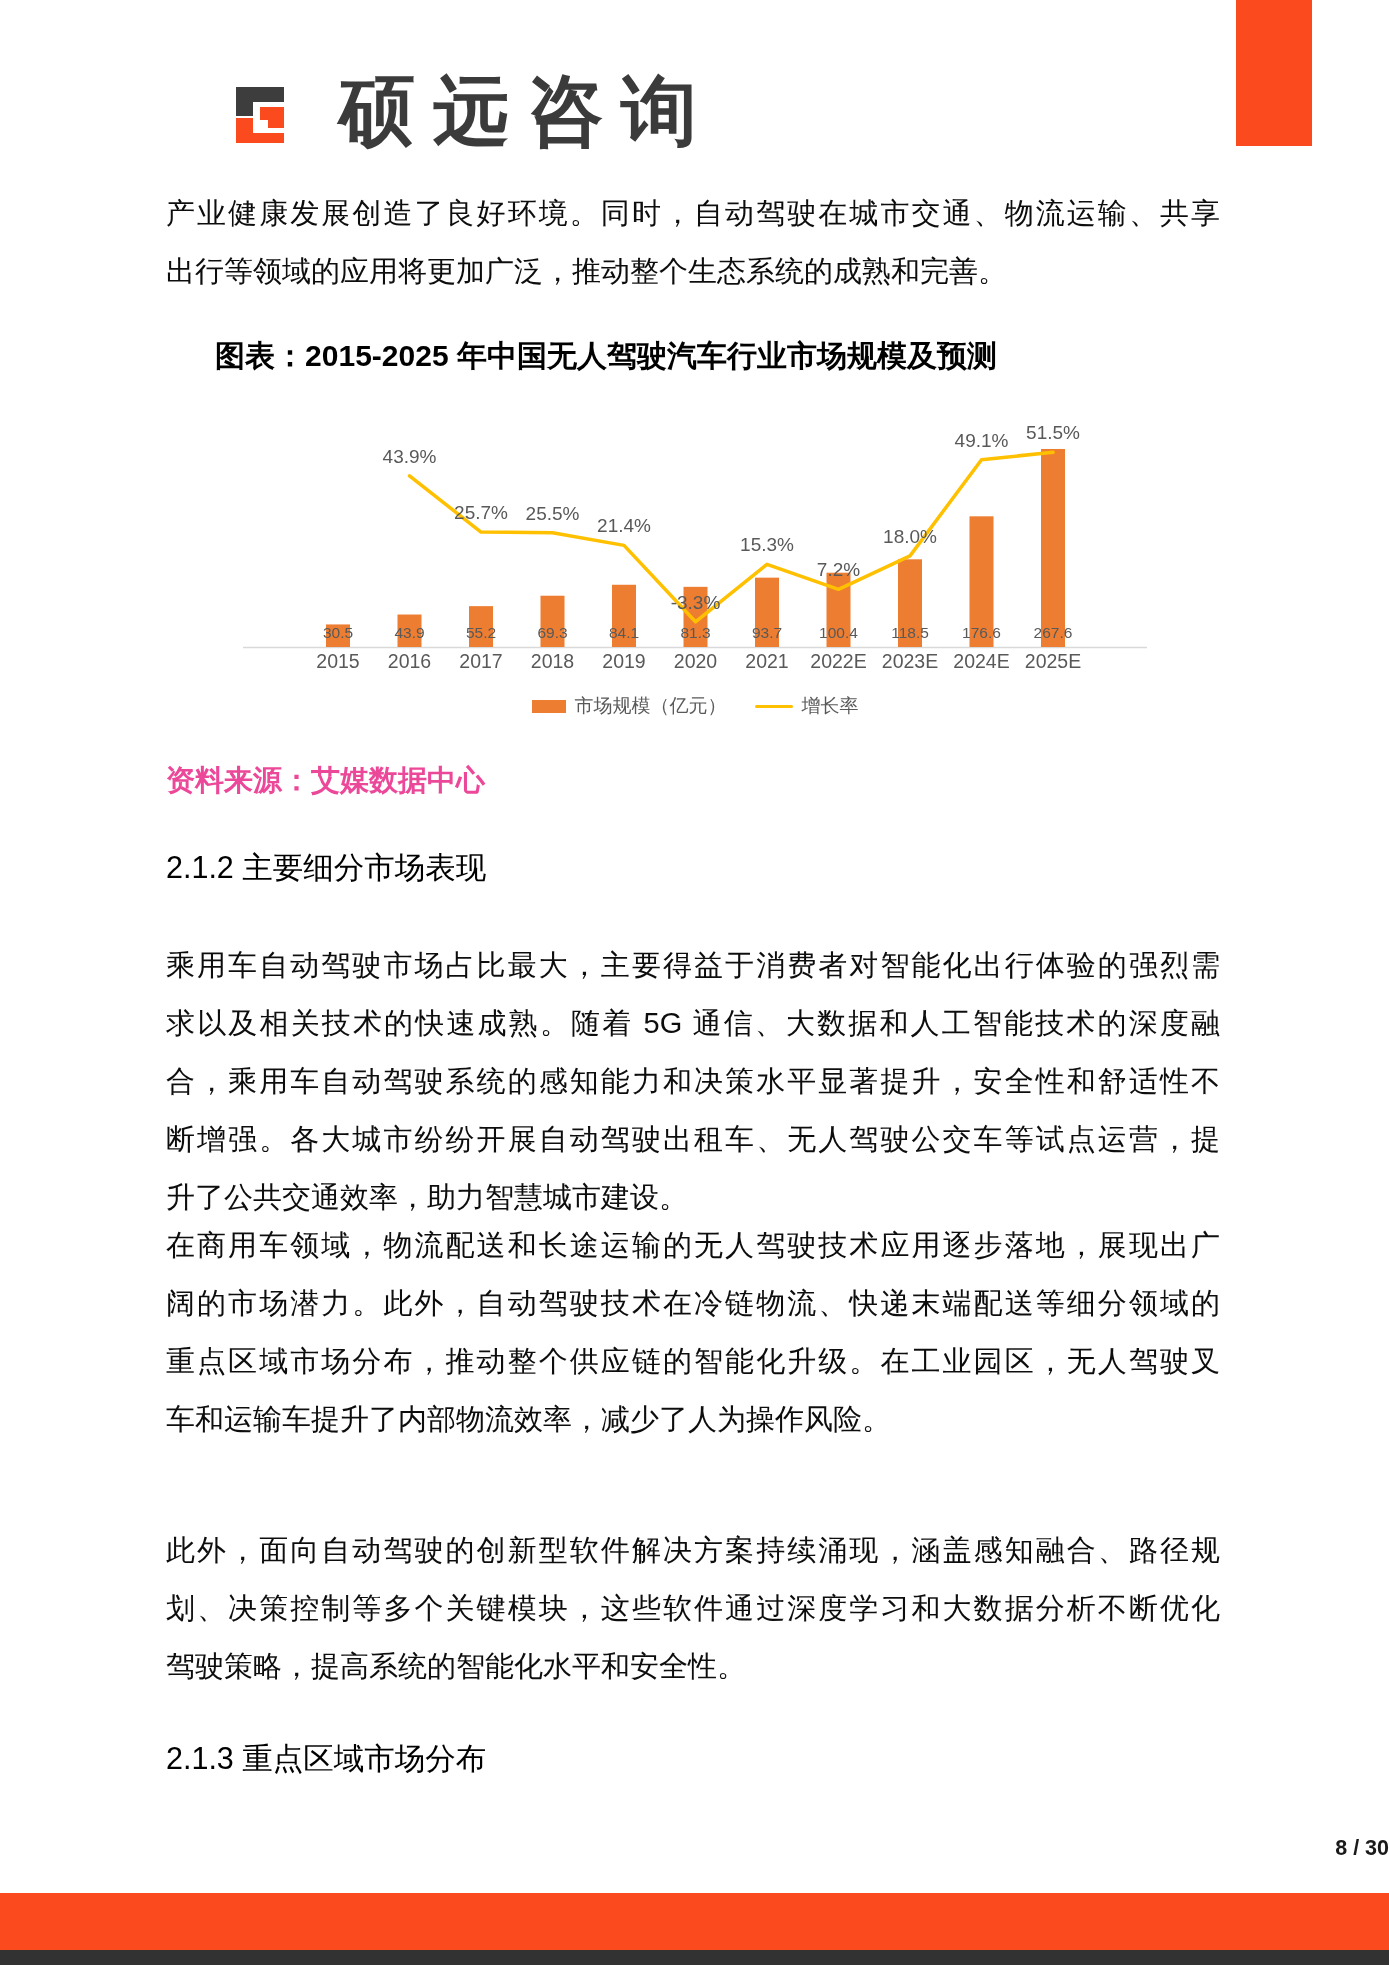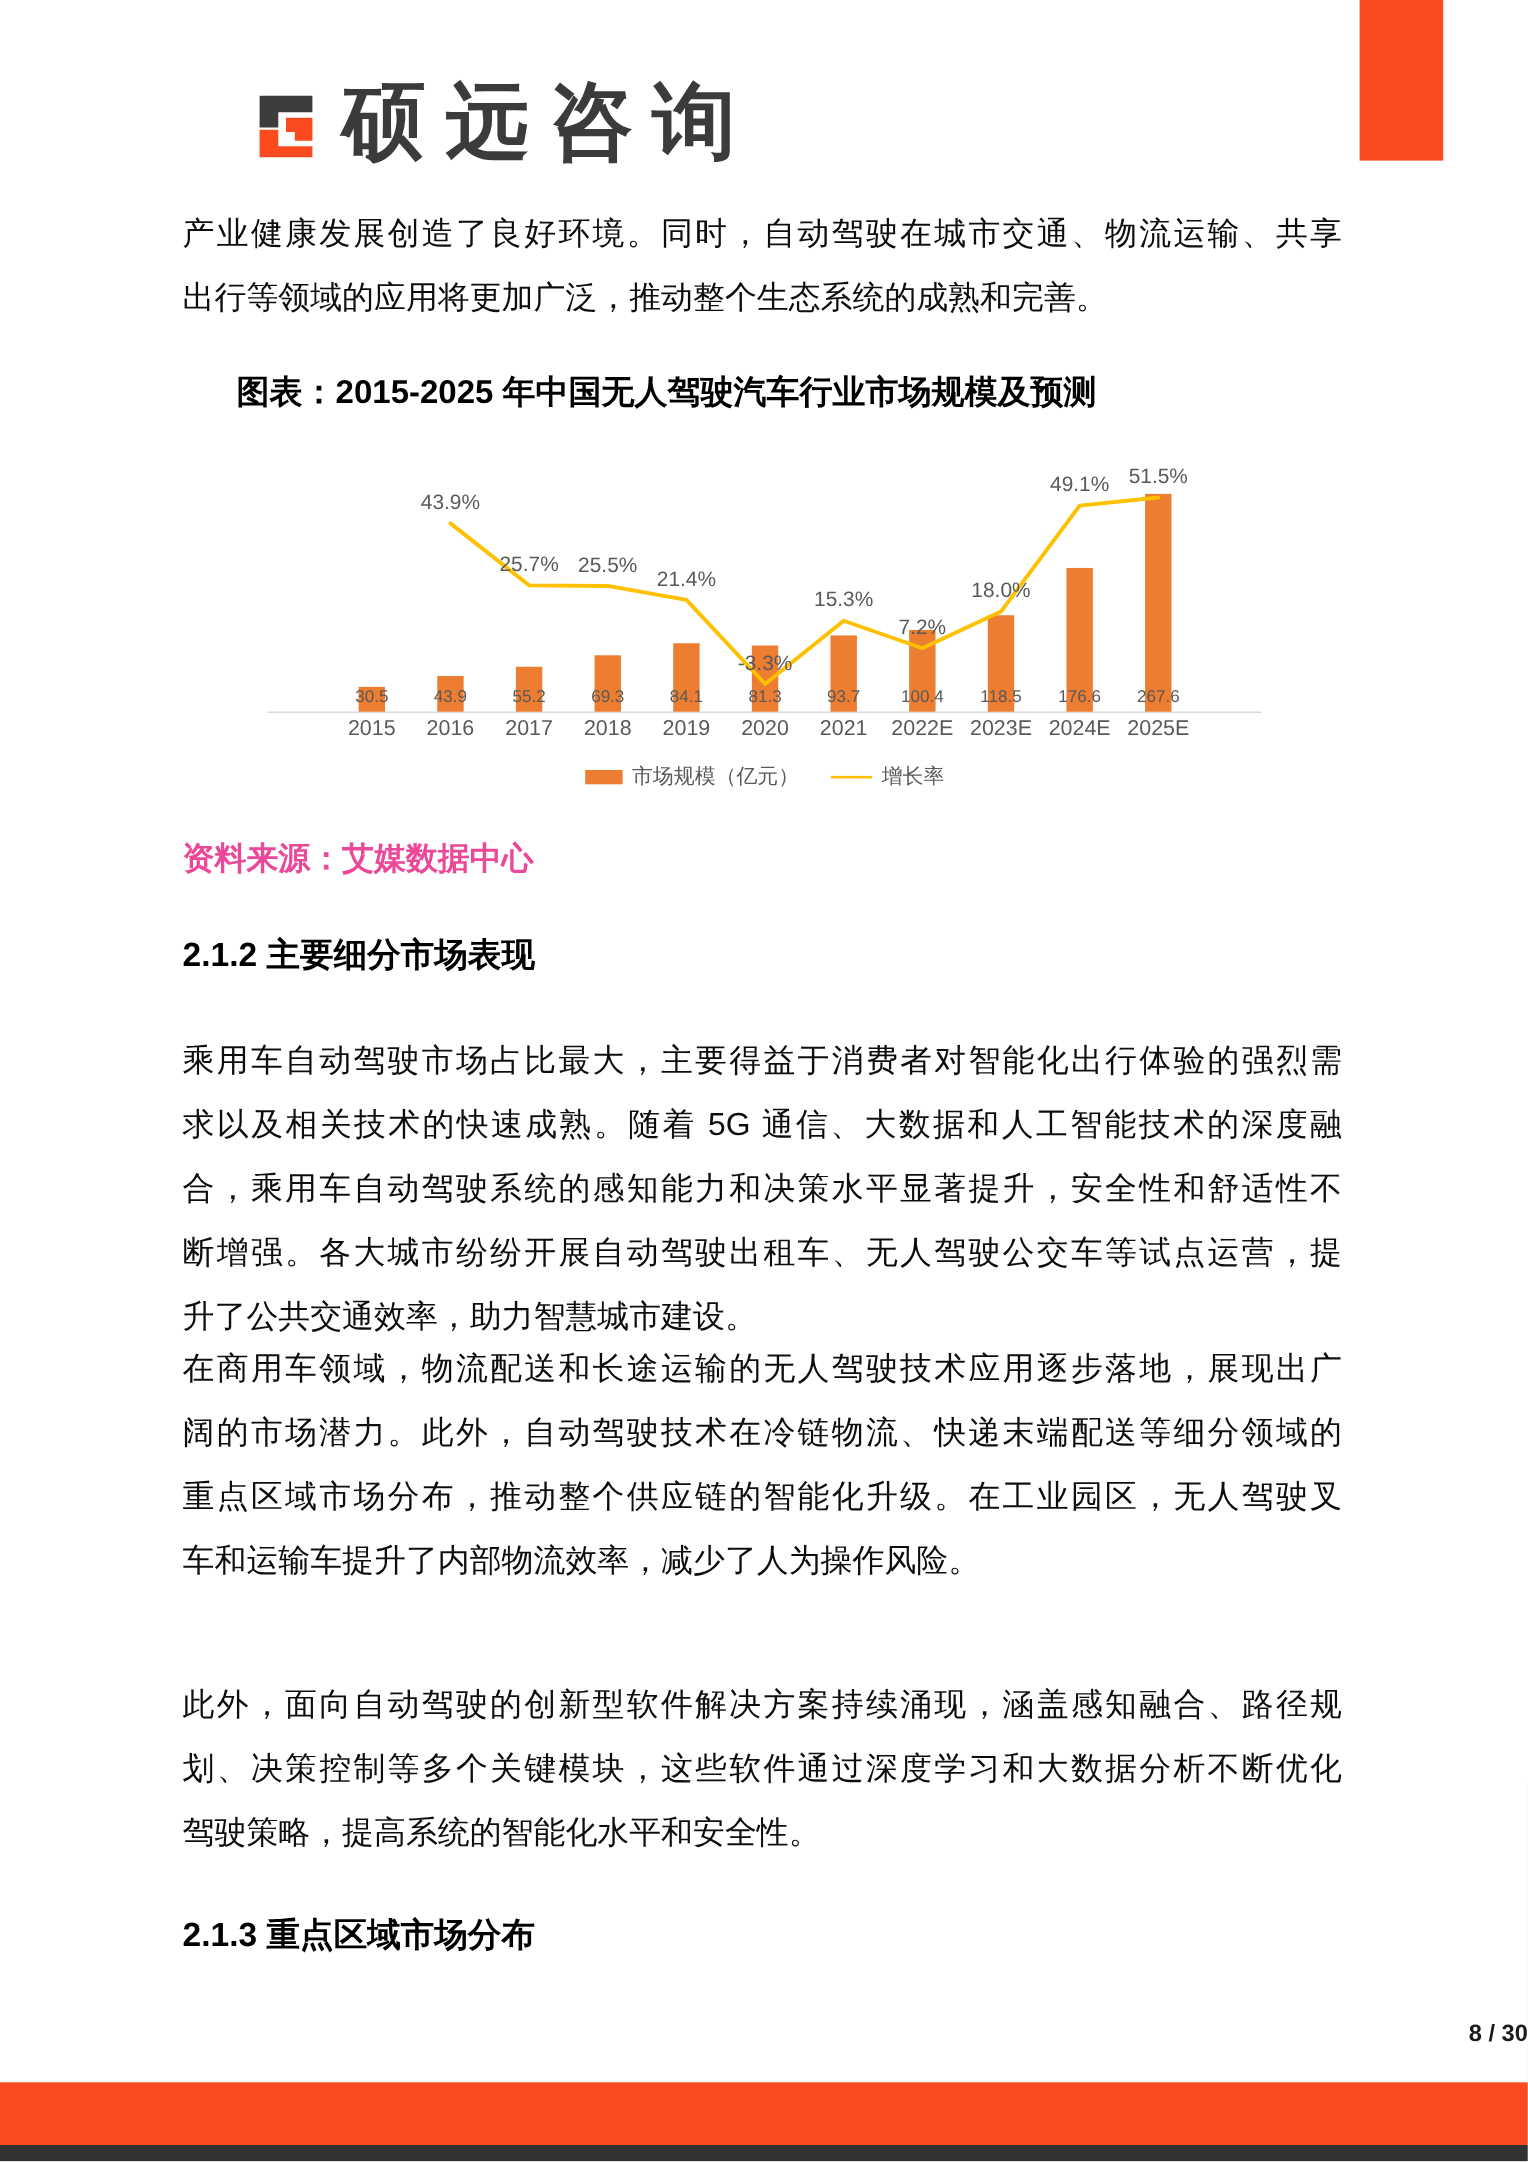--- a/index.html
+++ b/index.html
@@ -12,21 +12,21 @@
     overflow: hidden;
     font-family: "Liberation Sans", sans-serif;
     color: #111111;
   }
   
   .corner-block { position:absolute; left:1236px; top:0; width:76px; height:146px; background:#fb4a1e; }
   .bottom-orange { position:absolute; left:0; top:1893px; width:100%; height:57px; background:#fb4a1e; }
   .bottom-dark { position:absolute; left:0; top:1950px; width:100%; height:15px; background:#323232; }
 
   
-  .logo { position:absolute; left:227px; top:72px; height:78px; display:flex; align-items:center; }
+  .logo { position:absolute; left:227px; top:72px; height:78px; display:flex; align-items:center;gap:28px; }
   .logo-icon { width:66px; height:66px; margin-top:8px; }
   .logo-text {
     margin-left:18px;
     font-size:76px; font-weight:bold; letter-spacing:18px;
     color:#3b3b3b; line-height:78px; white-space:nowrap;
   }
 
   
   .para { position:absolute; left:166px; width:1054px; font-size:29px; color:#0d0d0d; }
   .para .tline {
@@ -35,21 +35,21 @@
   }
   .para .tline:not(:last-child) { text-align-last:justify; }
 
   
   .chart-title {
     position:absolute; left:166px; top:336px; width:880px;
     text-align:center; font-size:30px; font-weight:bold; color:#000;
     white-space:nowrap;
   }
   .source-note { position:absolute; left:166px; top:761px; font-size:29px; font-weight:bold; color:#ec4899; }
-  .sec-heading { position:absolute; left:166px; font-size:30.5px; font-weight:bold; color:#000; white-space:nowrap; }
+  .sec-heading { position:absolute; left:166px; font-size:30.5px; font-weight:normal; color:#000; white-space:nowrap; }
   .h212 { top:848px; }
   .h213 { top:1739px; }
 
   
   .chart-wrap { position:absolute; left:165px; top:395px; width:1060px; }
   .chart-svg { display:block; width:1060px; height:285px; }
   .legend {
     margin-top:13px; display:flex; justify-content:center; align-items:center;
     font-size:19px; color:#595959;
   }

